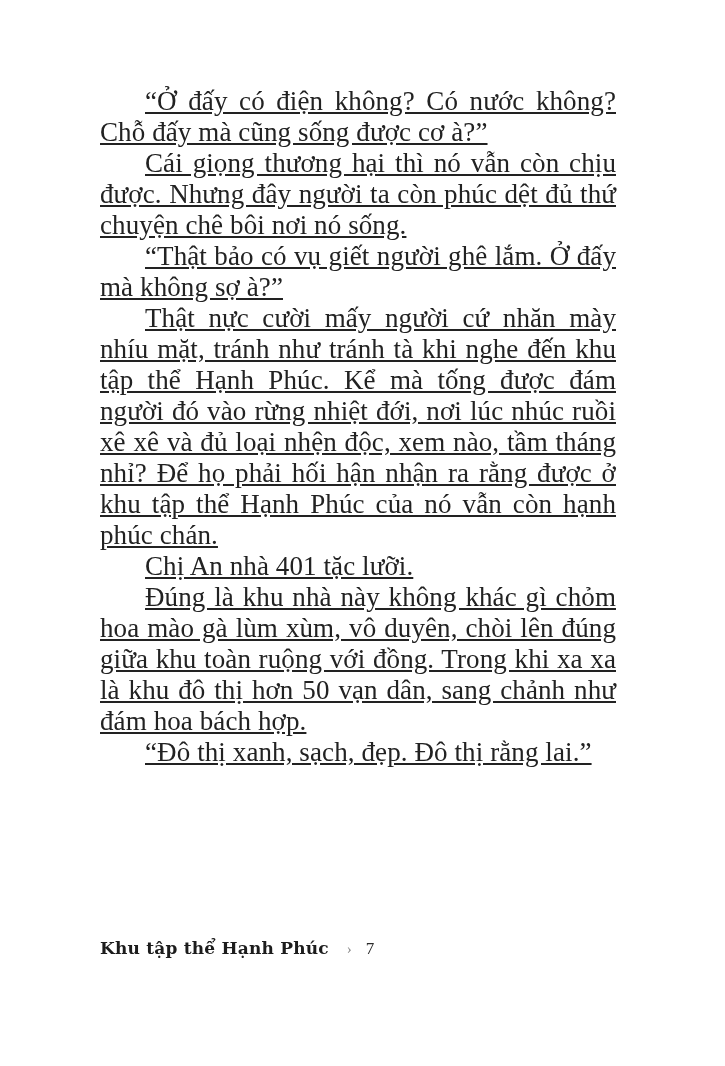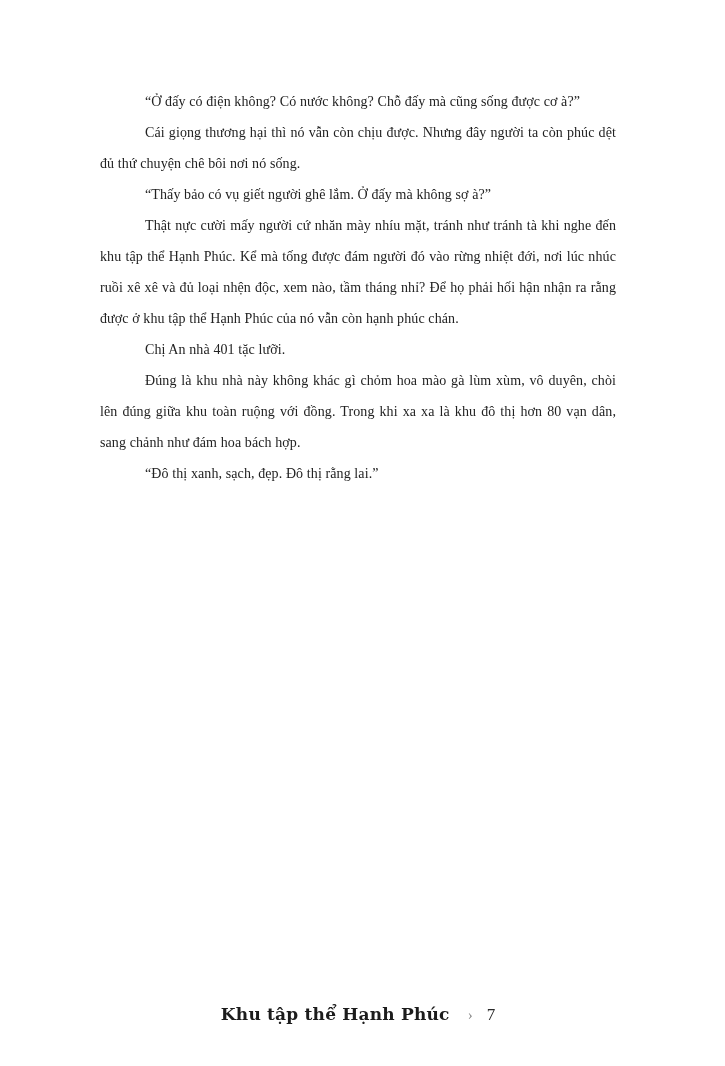--- a/index.html
+++ b/index.html
@@ -14,36 +14,37 @@
     background: #ffffff;
     overflow: hidden;
     font-family: "Liberation Serif", serif;
     color: #222222;
   }
   .text-block {
     position: absolute;
     left: 100px;
     top: 86px;
     width: 516px;
-    font-size: 14px;
+    font-size: 27px;
     line-height: 31px;
     text-align: justify;
     letter-spacing: 0.1px;
+    text-decoration: underline;
   }
   .text-block p {
     margin: 0;
     padding: 0;
     text-indent: 45px;
   }
   .footer {
     position: absolute;
-    top: 1004px;
+    top: 938px;
     left: 100px;
     width: 516px;
-    text-align: center;
+    text-align: left;
     white-space: nowrap;
   }
   .footer-title {
     font-family: "DejaVu Serif", serif;
     font-weight: 700;
     font-size: 17px;
     color: #1c1c1c;
     letter-spacing: 0.2px;
   }
   .footer-sep {
@@ -57,24 +58,24 @@
   }
 </style>
 </head>
 <body>
 
 <div class="page">
 
   <div class="text-block">
     <p>“Ở đấy có điện không? Có nước không? Chỗ đấy mà cũng sống được cơ à?”</p>
     <p>Cái giọng thương hại thì nó vẫn còn chịu được. Nhưng đây người ta còn phúc dệt đủ thứ chuyện chê bôi nơi nó sống.</p>
-    <p>“Thấy bảo có vụ giết người ghê lắm. Ở đấy mà không sợ à?”</p>
+    <p>“Thật bảo có vụ giết người ghê lắm. Ở đấy mà không sợ à?”</p>
     <p>Thật nực cười mấy người cứ nhăn mày nhíu mặt, tránh như tránh tà khi nghe đến khu tập thể Hạnh Phúc. Kể mà tống được đám người đó vào rừng nhiệt đới, nơi lúc nhúc ruồi xê xê và đủ loại nhện độc, xem nào, tầm tháng nhỉ? Để họ phải hối hận nhận ra rằng được ở khu tập thể Hạnh Phúc của nó vẫn còn hạnh phúc chán.</p>
     <p>Chị An nhà 401 tặc lưỡi.</p>
-    <p>Đúng là khu nhà này không khác gì chỏm hoa mào gà lùm xùm, vô duyên, chòi lên đúng giữa khu toàn ruộng với đồng. Trong khi xa xa là khu đô thị hơn 80 vạn dân, sang chảnh như đám hoa bách hợp.</p>
+    <p>Đúng là khu nhà này không khác gì chỏm hoa mào gà lùm xùm, vô duyên, chòi lên đúng giữa khu toàn ruộng với đồng. Trong khi xa xa là khu đô thị hơn 50 vạn dân, sang chảnh như đám hoa bách hợp.</p>
     <p>“Đô thị xanh, sạch, đẹp. Đô thị rằng lai.”</p>
   </div>
 
   <div class="footer">
     <span class="footer-title">Khu tập thể Hạnh Phúc</span>
     <span class="footer-sep">›</span>
     <span class="footer-page">7</span>
   </div>
 
 </div>

